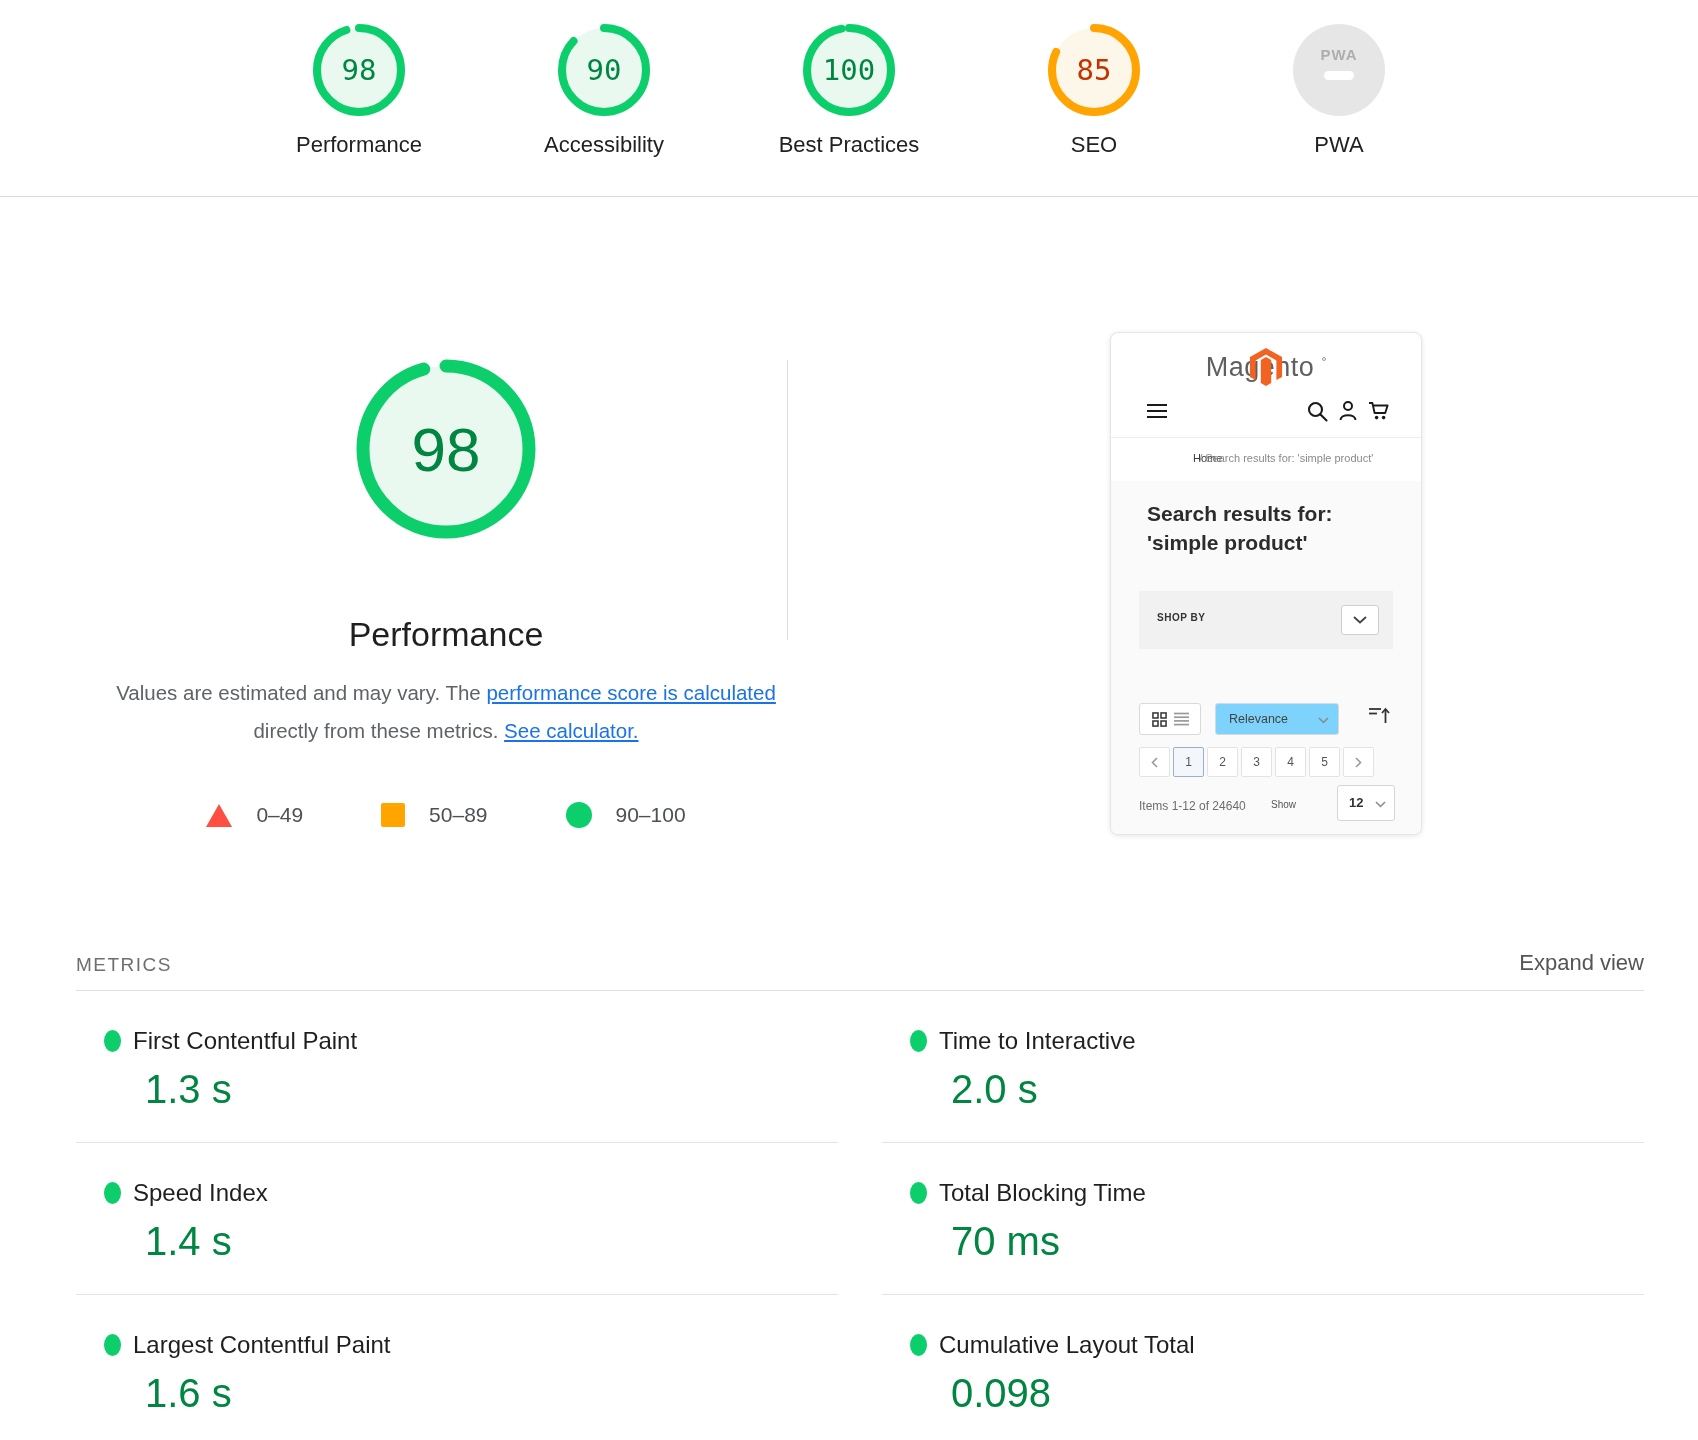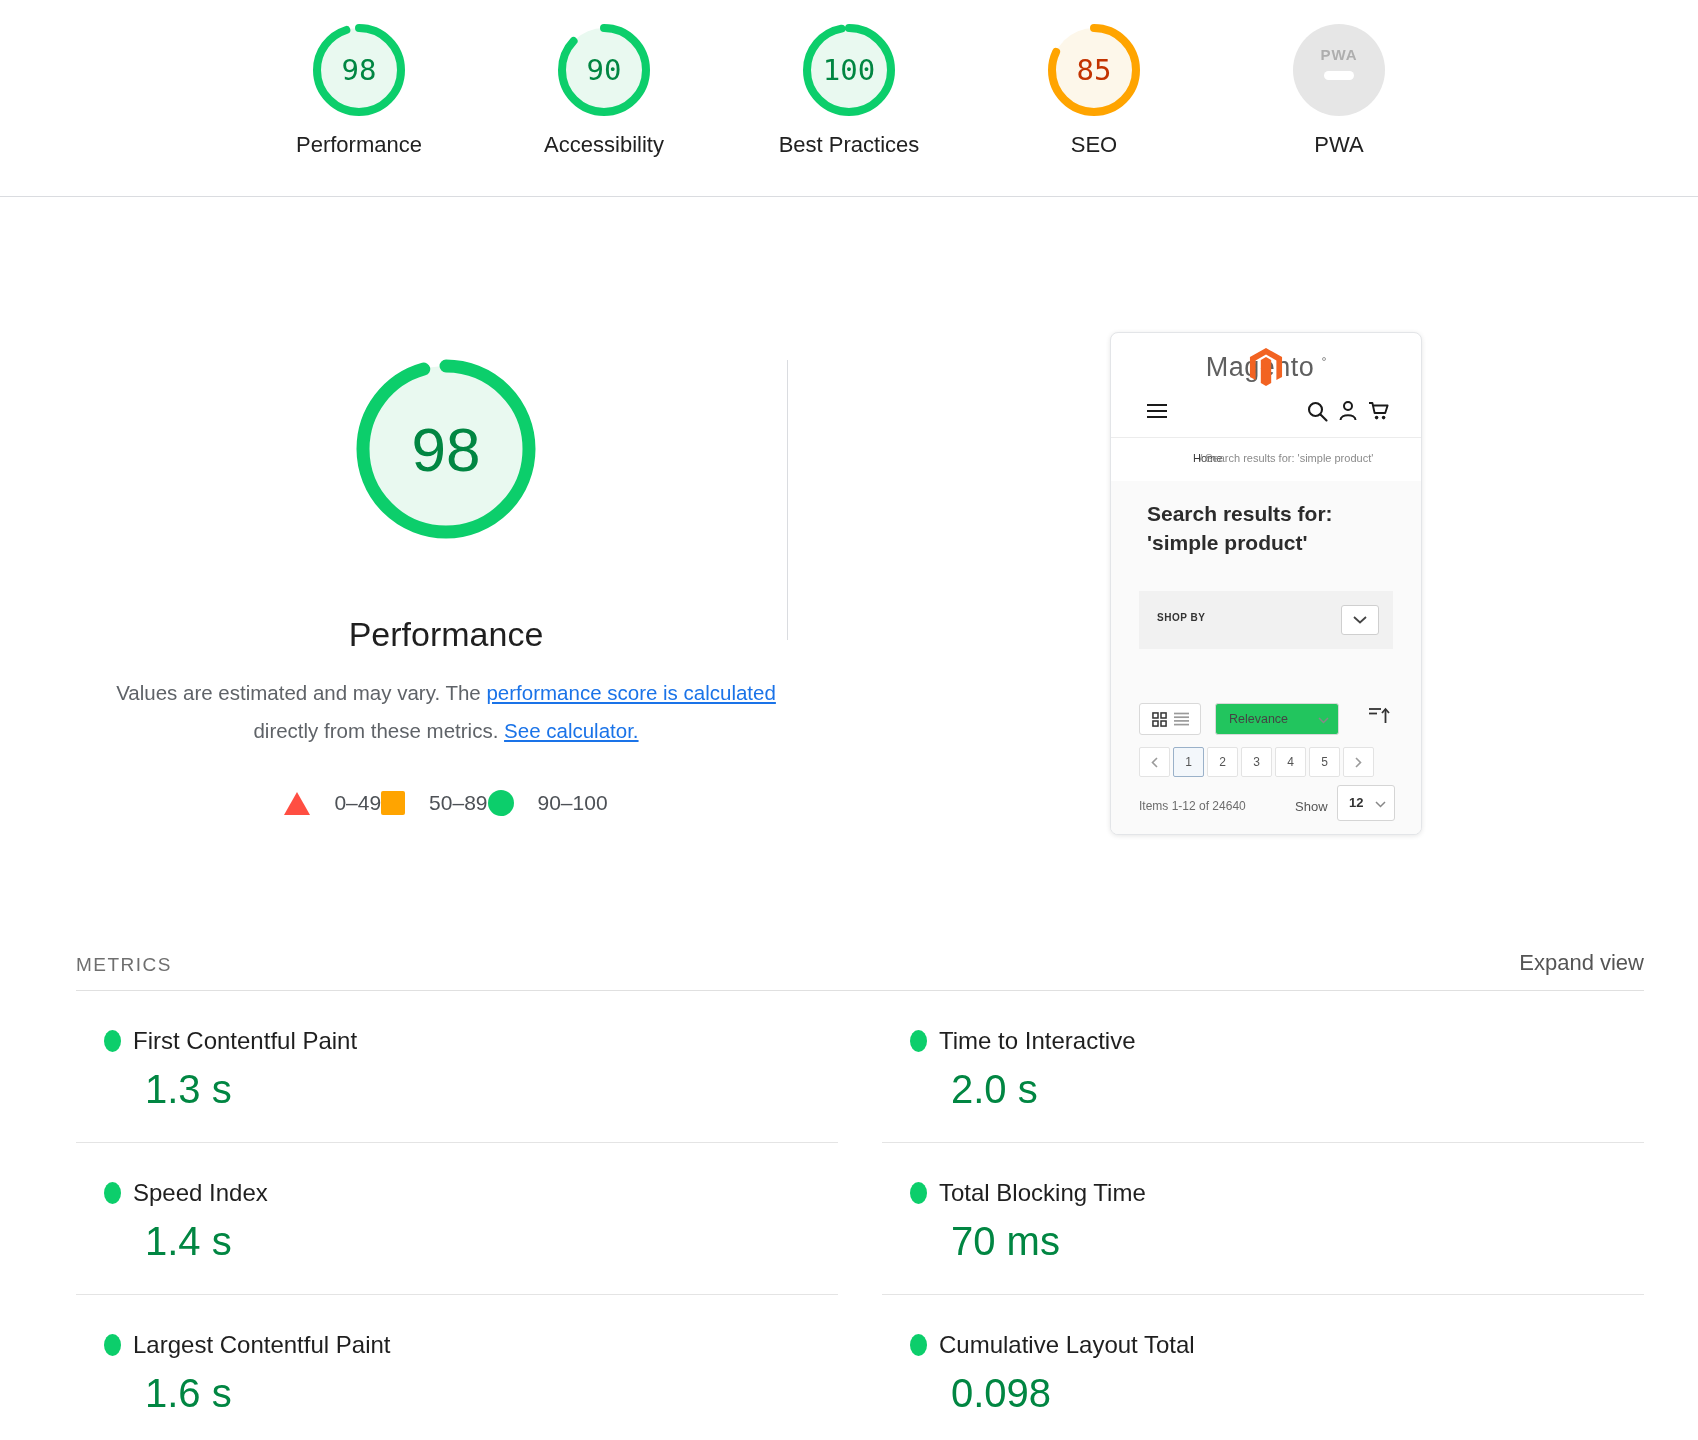--- a/index.html
+++ b/index.html
@@ -24,21 +24,21 @@
   .pwa-dash { position:absolute; top:47px; left:31px; width:30px; height:9px; border-radius:5px; background:#fff; }
 
   
   .main { position:relative; height:733px; }
   .score-block { position:absolute; left:56px; top:160px; width:780px; text-align:center; }
   .gauge.lg { width:184px; height:184px; margin:0 auto; }
   .gauge.lg .gauge-num { font-family:"Liberation Sans", sans-serif; font-size:62px; color:#018642; }
   .main-title { margin-top:74px; font-size:34px; font-weight:400; color:#1f1f1f; }
   .desc { margin:20px auto 0; width:700px; font-size:20.5px; line-height:38px; color:#5f6368; }
   .desc a { color:#1a73e8; text-decoration:underline; cursor:pointer; }
-  .legend { margin-top:40px; display:flex; justify-content:center; align-items:center; }
+  .legend { margin-top:52px; display:flex; justify-content:center; align-items:center; gap:78px; }
   .legend-item { display:flex; align-items:center; gap:24px; }
   .legend-label { font-size:21px; color:#4d5156; }
   .shape-tri { width:0; height:0; border-left:13px solid transparent; border-right:13px solid transparent;
                border-bottom:23px solid #ff4e42; }
   .shape-sq { width:24px; height:24px; background:#ffa400; border-radius:2px; }
   .shape-cir { width:26px; height:26px; background:#0cce6b; border-radius:50%; }
   .vdivider { position:absolute; left:787px; top:163px; width:1px; height:280px; background:#dadce0; }
 
   
   .device-card { position:absolute; left:1110px; top:135px; width:312px; height:503px;
@@ -60,32 +60,32 @@
   .m-breadcrumb .bc-home { color:#3a3a3a; }
   .m-heading { top:166px; left:36px; font-size:21px; font-weight:bold; color:#2c2c2c; line-height:29px; text-align:left; }
   .m-shopby { top:258px; left:28px; right:28px; height:58px; background:#f1f1f1; position:absolute; }
   .m-shopby-label { left:18px; top:21px; font-size:10px; font-weight:bold; letter-spacing:0.5px; color:#333; }
   .m-shopby-btn { right:14px; top:14px; width:38px; height:30px; background:#fff; border:1px solid #cfcfcf;
                   border-radius:3px; display:flex; align-items:center; justify-content:center; }
   .m-shopby-btn svg { position:static; }
   .m-toggle { top:370px; left:28px; width:62px; height:32px; background:#fff; border:1px solid #d9d9d9;
               border-radius:3px; display:flex; align-items:center; justify-content:center; gap:7px; }
   .m-toggle svg { position:static; }
-  .m-sortsel { top:370px; left:104px; width:124px; height:32px; background:#22c55e; border:1px solid #d9d9d9;
+  .m-sortsel { top:370px; left:104px; width:124px; height:32px; background:#7dd3fc; border:1px solid #d9d9d9;
                border-radius:3px; }
   .m-sortsel-label { left:13px; top:8px; font-size:12.5px; color:#444; }
   .m-sortsel svg { right:9px; top:13px; }
   .m-sortdir { top:374px; left:258px; }
   .m-pager { top:414px; left:28px; height:30px; display:flex; gap:3px; position:absolute; }
   .m-pager > div { position:static; width:31px; height:30px; background:#fff; border:1px solid #e3e3e3;
                    border-radius:2px; display:flex; align-items:center; justify-content:center;
                    font-size:12px; color:#555; }
   .m-pager > div.cur { border:1px solid #9ab1c9; background:#f3f7fb; }
   .m-items { top:466px; left:28px; font-size:12px; color:#6d6d6d; }
-  .m-show-label { top:466px; left:184px; font-size:13px; color:#555; }
+  .m-show-label { top:466px; left:160px; font-size:10px; color:#555; }
   .m-show-dd { top:452px; right:26px; width:58px; height:36px; background:#fff; border:1px solid #d5d5d5;
                border-radius:3px; }
   .m-show-dd span { left:11px; top:9px; font-size:13px; font-weight:bold; color:#333; }
   .m-show-dd svg { right:8px; top:15px; }
 
   
   .metrics { padding:0 54px 0 76px; }
   .metrics-header { display:flex; justify-content:space-between; align-items:flex-end; height:46px; }
   .metrics-title { font-size:19px; letter-spacing:1.5px; color:#6f6f6f; }
   .expand-view { font-size:22px; color:#555; cursor:pointer; }

